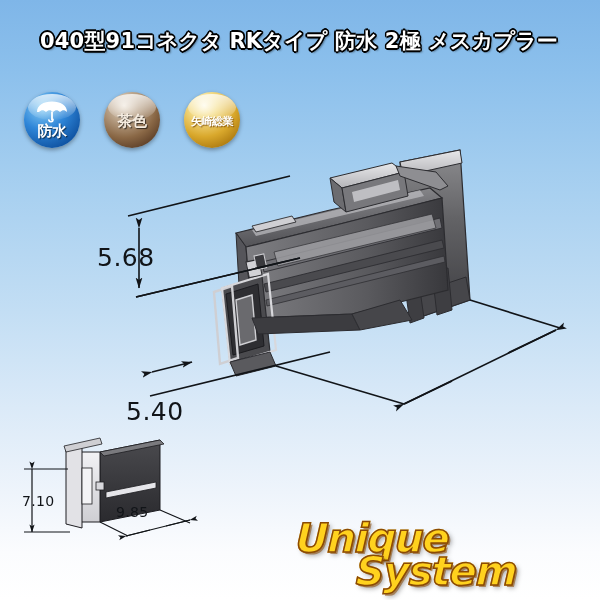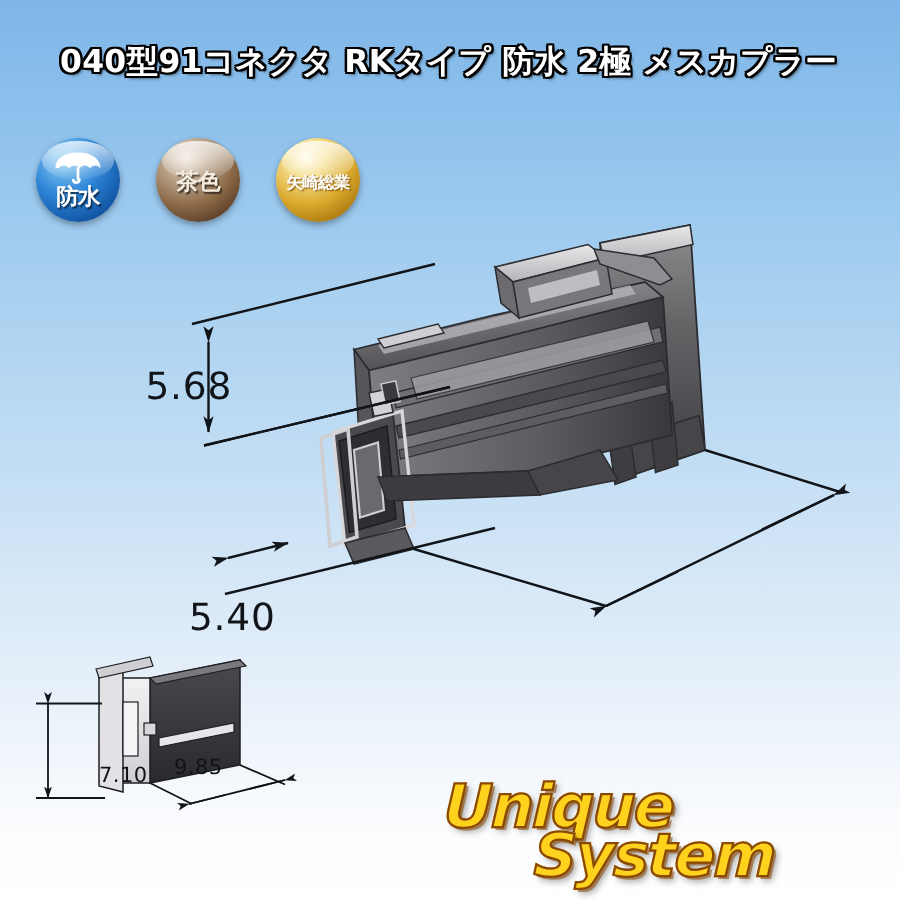--- a/index.html
+++ b/index.html
@@ -145,21 +145,21 @@
     letter-spacing: 0.5px;
     white-space: nowrap;
   }
   .dim-text.small {
     font-size: 14px;
     letter-spacing: 0.3px;
   }
   .dim-8-70  { left: 97px;  top: 243px; }
   .dim-5-40  { left: 86px;  top: 397px; margin-left: 40px; }
   .dim-25-65 { left: 434px; top: 344px; }
-  .dim-7-10  { left: 22px;  top: 509px; margin-left: 44px; }
+  .dim-7-10  { left: 22px;  top: 493px; }
   .dim-9-85  { left: 116px; top: 504px; text-align: right; }
 
   
   .logo {
     position: absolute;
     left: 296px;
     top: 518px;
     width: 292px;
     height: 72px;
   }

